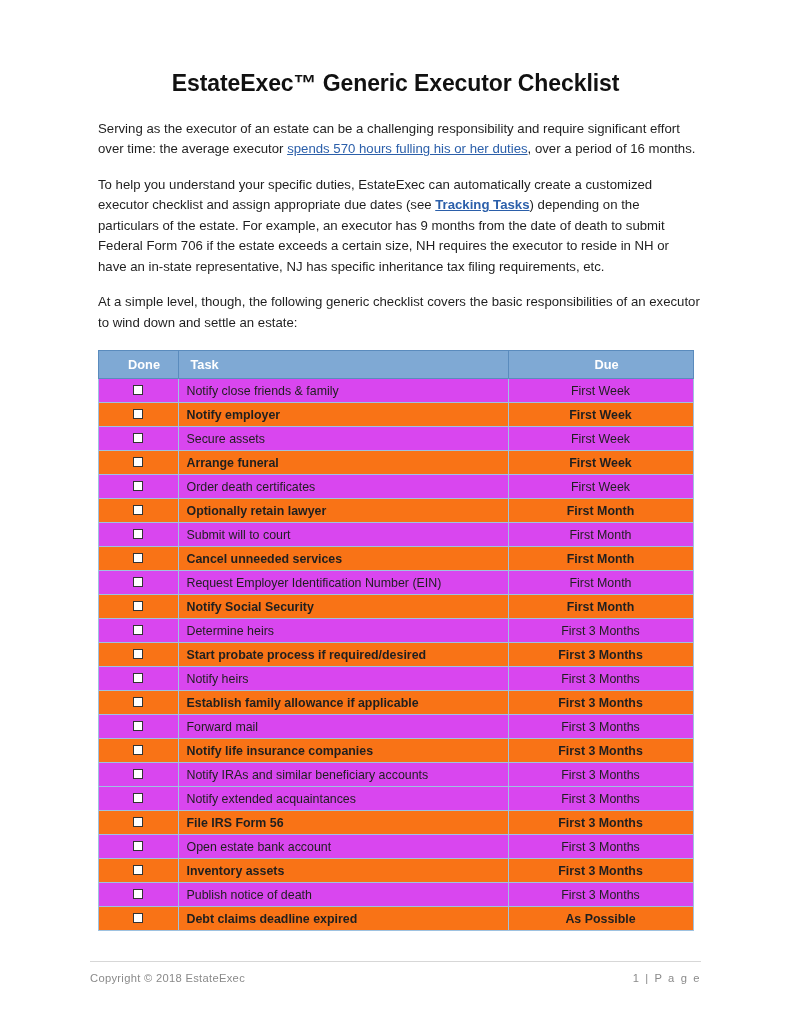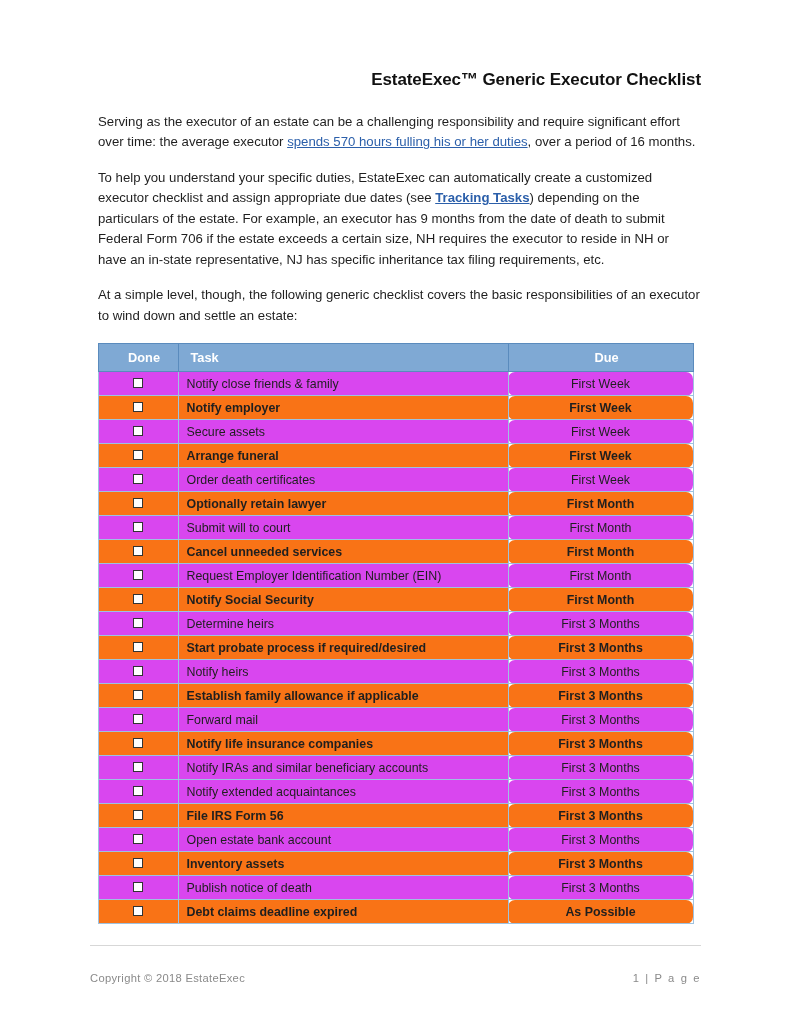--- a/index.html
+++ b/index.html
@@ -13,23 +13,23 @@
     position: relative;
     overflow: hidden;
   }
   .page {
     position: relative;
     width: 791px;
     height: 1024px;
     padding: 56px 90px 0 90px;
   }
   h1.doc-title {
-    font-size: 17px;
+    font-size: 23px;
     font-weight: bold;
-    text-align: right;
+    text-align: center;
     margin: 14px 0 22px 0;
     letter-spacing: -0.1px;
     color: #111;
   }
   p.para {
     font-size: 13.2px;
     line-height: 1.55;
     margin: 0 0 15px 8px;
     color: #1f1f1f;
     text-align: left;
@@ -63,21 +63,21 @@
   table.checklist td {
     border: 1px solid #9ec2e0;
     font-size: 12.4px;
     padding: 4px 8px;
     height: 24px;
     vertical-align: middle;
     color: #1f1f1f;
   }
   td.cell-done { text-align: center; }
   td.cell-task { padding-left: 12px; }
-  td.cell-due  { text-align: center; border-radius: 7px; }
+  td.cell-due  { text-align: center; }
 
   tr.shade td { background: #d946ef; }
   tr.plain td { background: #f97316; }
   tr.bold td.cell-task, tr.bold td.cell-due { font-weight: bold; }
 
   .checkbox {
     display: inline-block;
     width: 10px;
     height: 10px;
     border: 1px solid #333;
@@ -88,21 +88,21 @@
   }
 
   .group-gap td { border-top-width: 2px; border-top-color: #6f9fc8; }
 
   .footer {
     position: absolute;
     left: 90px;
     right: 90px;
     bottom: 40px;
     border-top: 1px solid #d7d7d7;
-    padding-top: 26px;
+    padding-top: 10px;
     display: flex;
     justify-content: space-between;
     align-items: baseline;
     font-size: 11.2px;
     color: #8a8a8a;
     letter-spacing: 0.3px;
   }
   .footer .pg { letter-spacing: 1.6px; }
 </style>
 </head>

